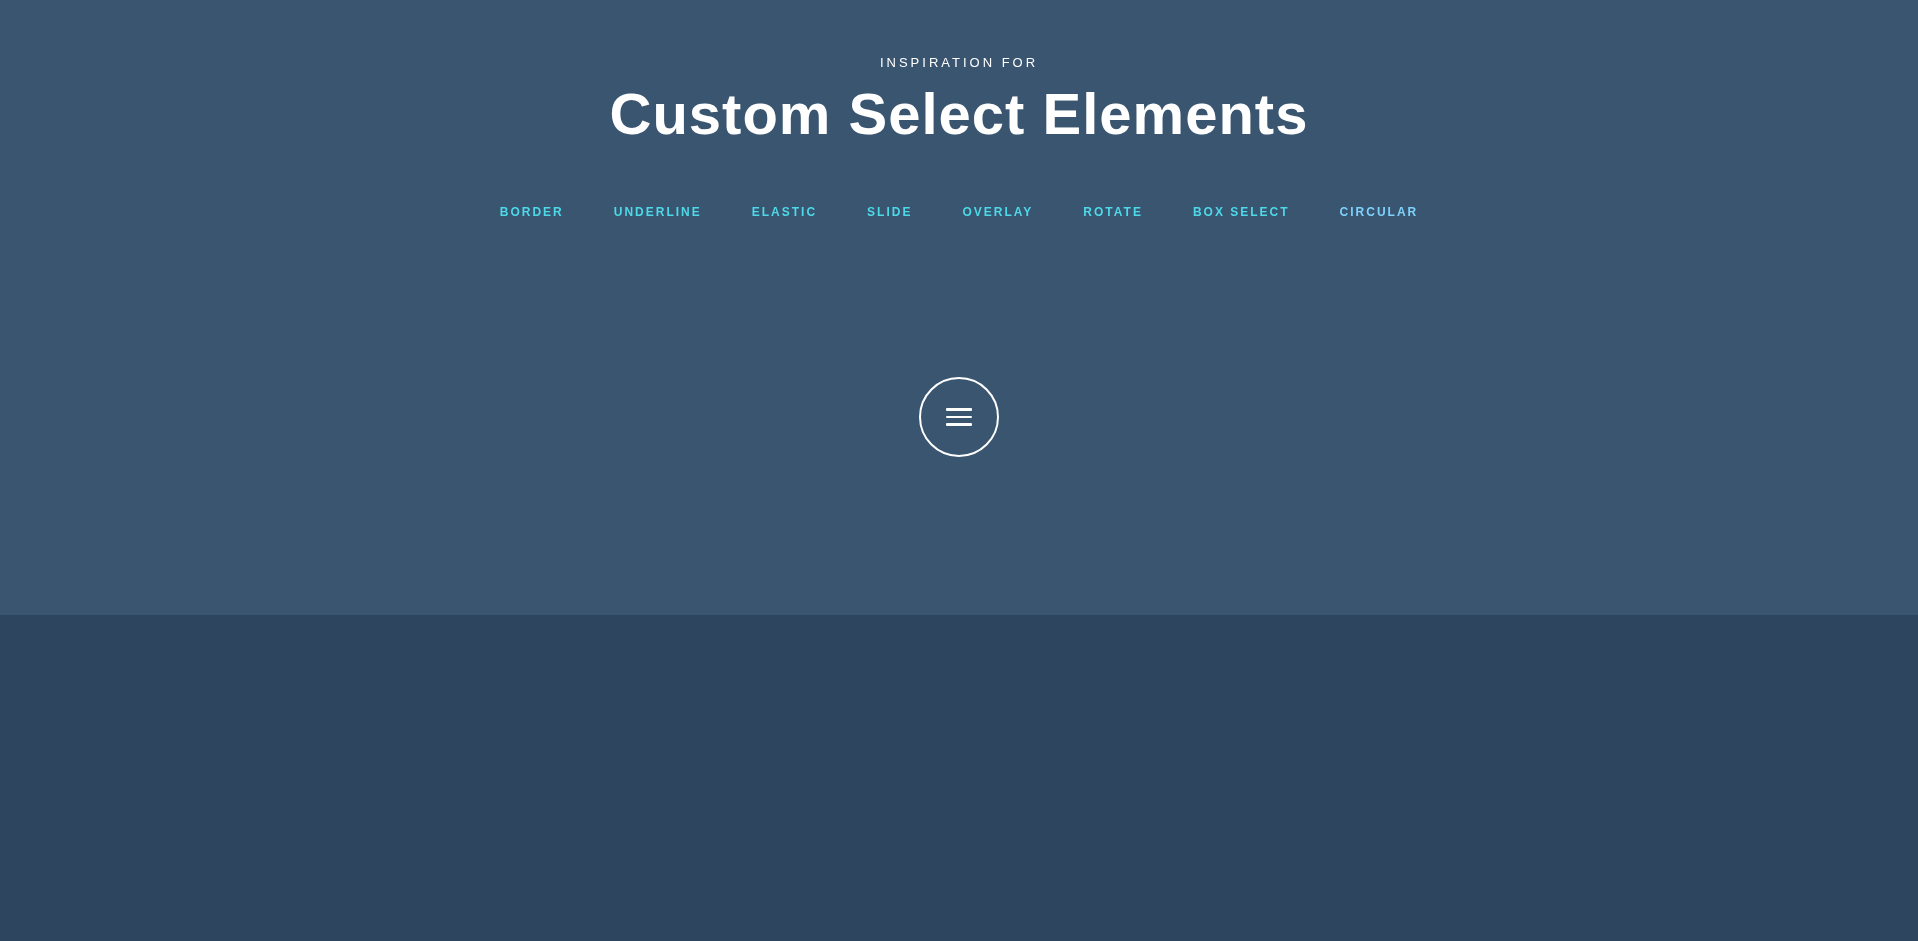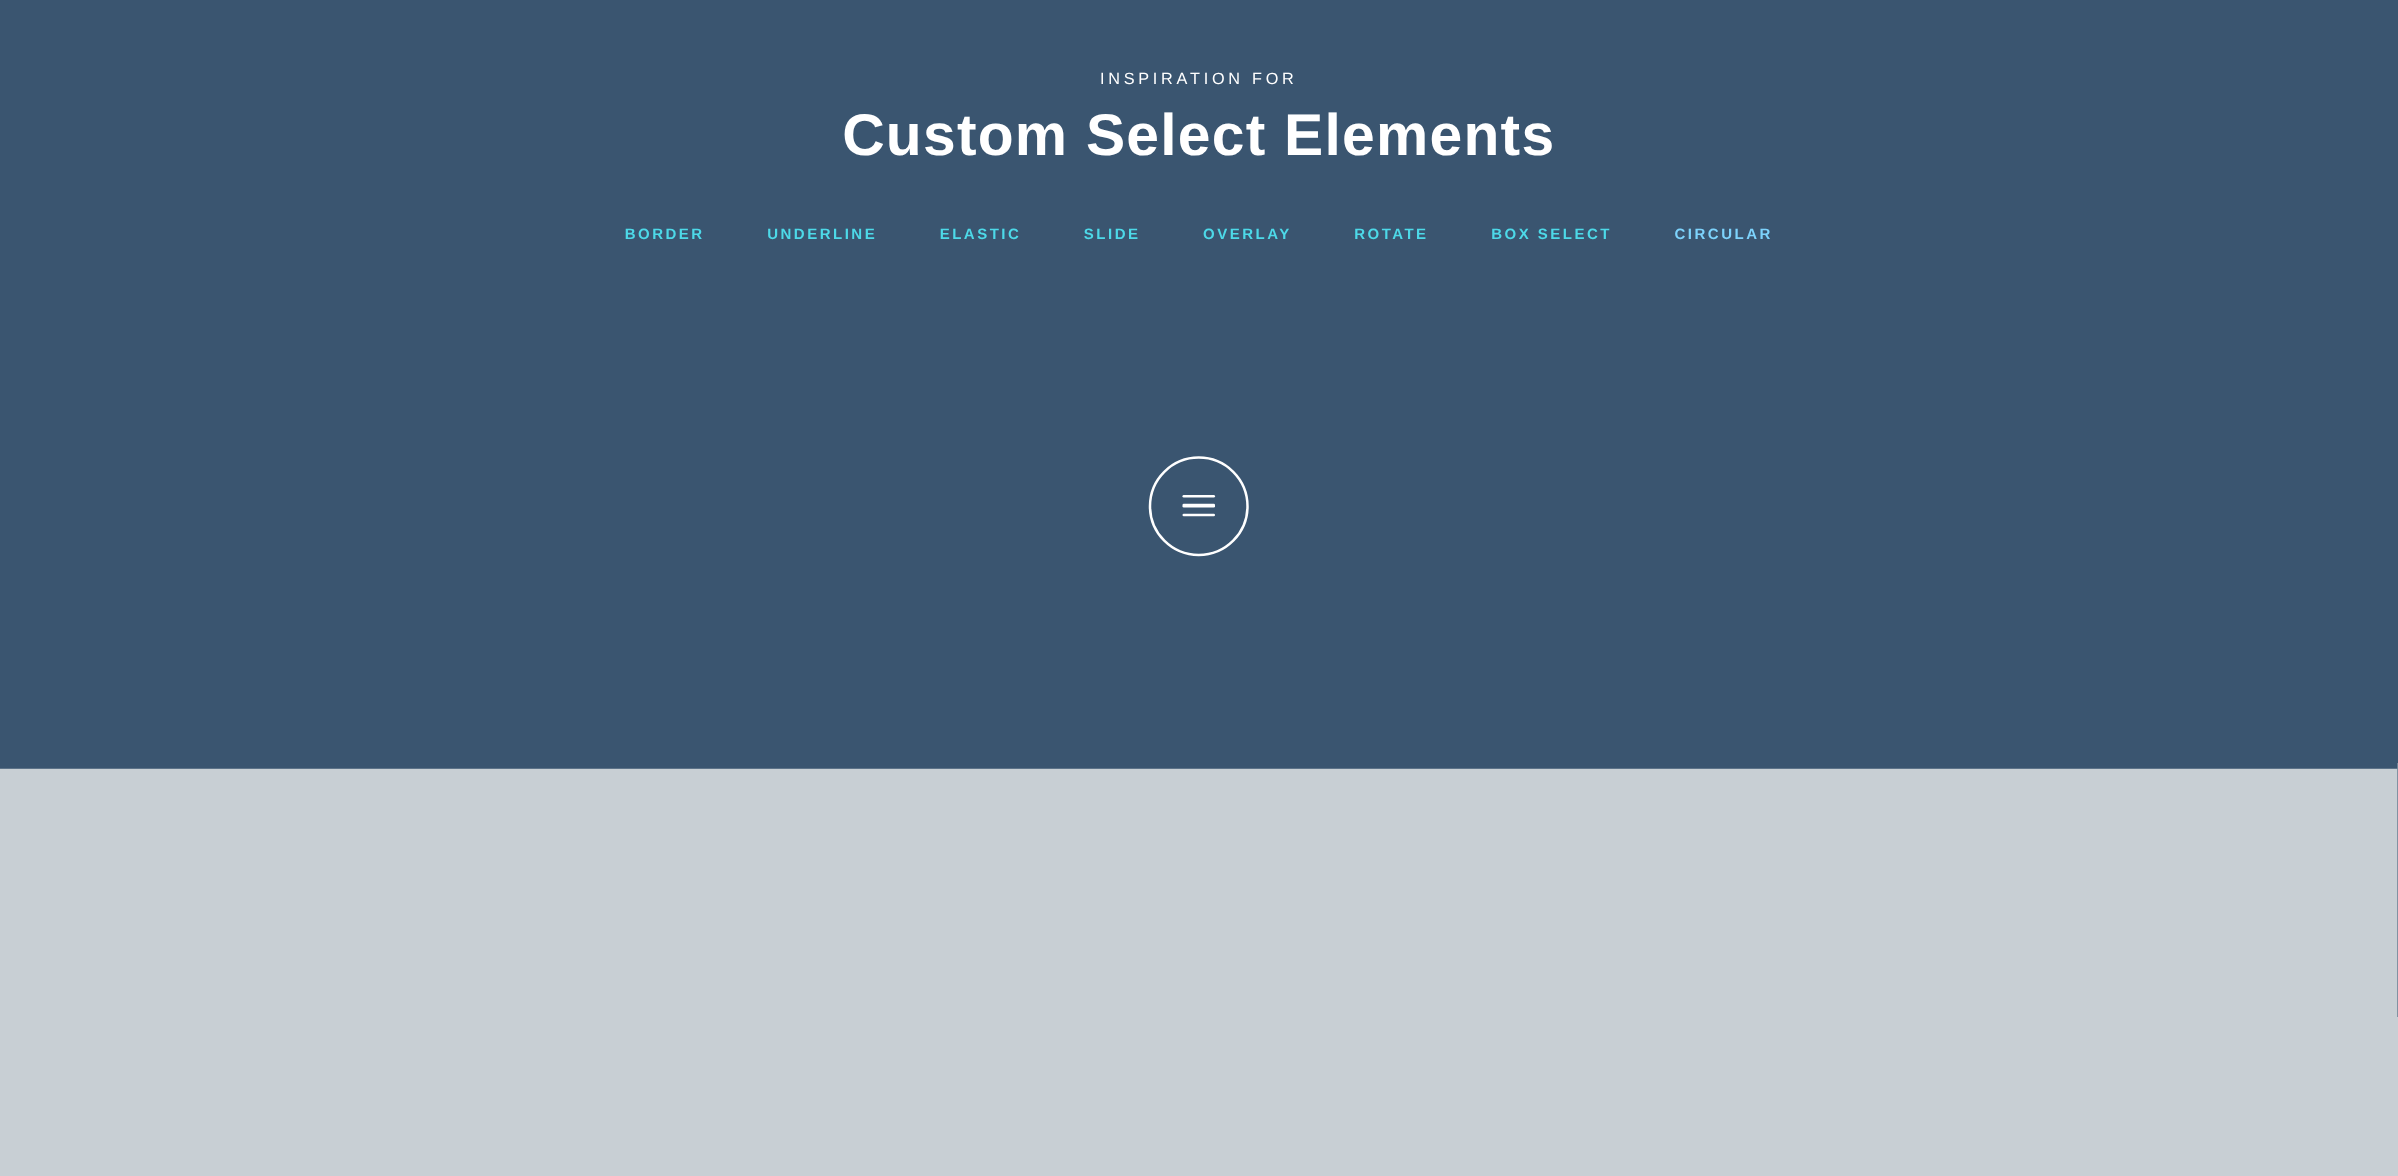--- a/index.html
+++ b/index.html
@@ -11,21 +11,21 @@
     body {
       background-color: #c8cfd4;
       font-family: 'Arial', sans-serif;
       min-height: 941px;
     }
 
     .page-wrapper {
       width: 1918px;
       min-height: 941px;
       display: flex;
-      flex-direction: row;
+      flex-direction: column;
     }
 
     .main-section {
       background-color: #3a5570;
       width: 100%;
       height: 615px;
       display: flex;
       flex-direction: column;
       align-items: center;
       padding-top: 55px;
@@ -35,24 +35,24 @@
       color: #ffffff;
       font-size: 13px;
       letter-spacing: 3px;
       text-transform: uppercase;
       margin-bottom: 10px;
       font-weight: 400;
     }
 
     .main-title {
       color: #ffffff;
-      font-size: 47px;
+      font-size: 58px;
       font-weight: 700;
       letter-spacing: 1px;
-      margin-bottom: 45px;
+      margin-bottom: 58px;
     }
 
     .nav-tabs {
       display: flex;
       align-items: center;
       gap: 50px;
       list-style: none;
     }
 
     .nav-tab {

